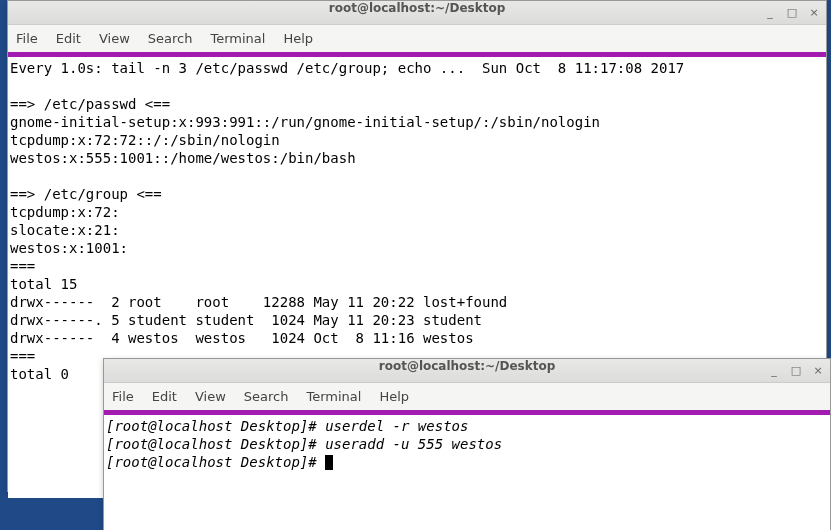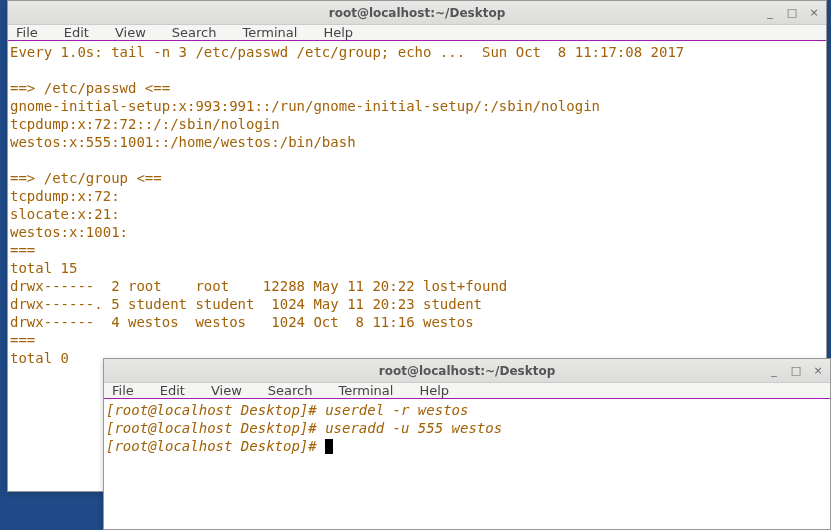--- a/index.html
+++ b/index.html
@@ -14,21 +14,21 @@
   .window {
     position: absolute;
     background: #fff;
     border: 1px solid #999;
     box-shadow: 0 2px 6px rgba(0,0,0,0.2);
   }
   .titlebar {
     height: 24px;
     background: linear-gradient(#e8e8e6, #dcdcda);
     display: flex;
-    align-items: center;
+    align-items: flex-start;
     justify-content: center;
     position: relative;
     border-bottom: 1px solid #ccc;
   }
   .titlebar .title {
     font-size: 12px;
     font-weight: bold;
     color: #555;
   }
   .titlebar .controls {
@@ -42,39 +42,39 @@
     width: 16px;
     height: 16px;
     display: flex;
     align-items: center;
     justify-content: center;
     font-size: 11px;
     color: #666;
     cursor: pointer;
   }
   .menubar {
-    height: 16px;
+    height: 32px;
     background: #f5f5f4;
     display: flex;
     align-items: center;
     padding: 0 8px;
-    gap: 26px;
-    border-bottom: 1px solid #a21caf;
+    gap: 18px;
+    border-bottom: 5px solid #a21caf;
   }
   .menubar .menu-item {
     font-size: 13px;
     color: #444;
     cursor: pointer;
   }
   .terminal {
     background: #fff;
     font-family: "DejaVu Sans Mono", "Courier New", monospace;
     font-size: 14px;
     line-height: 18px;
-    color: #a16207;
+    color: #000000;
     padding: 2px 2px;
     white-space: pre;
     overflow: hidden;
   }
   #win1 { left: 7px; top: 0; width: 820px; height: 492px; }
   #win2 { left: 103px; top: 358px; width: 728px; height: 172px; }
   #win1 .terminal { height: 441px; }
   #win2 .terminal { height: 120px; font-style: italic; }
   .cursor {
     display: inline-block;

